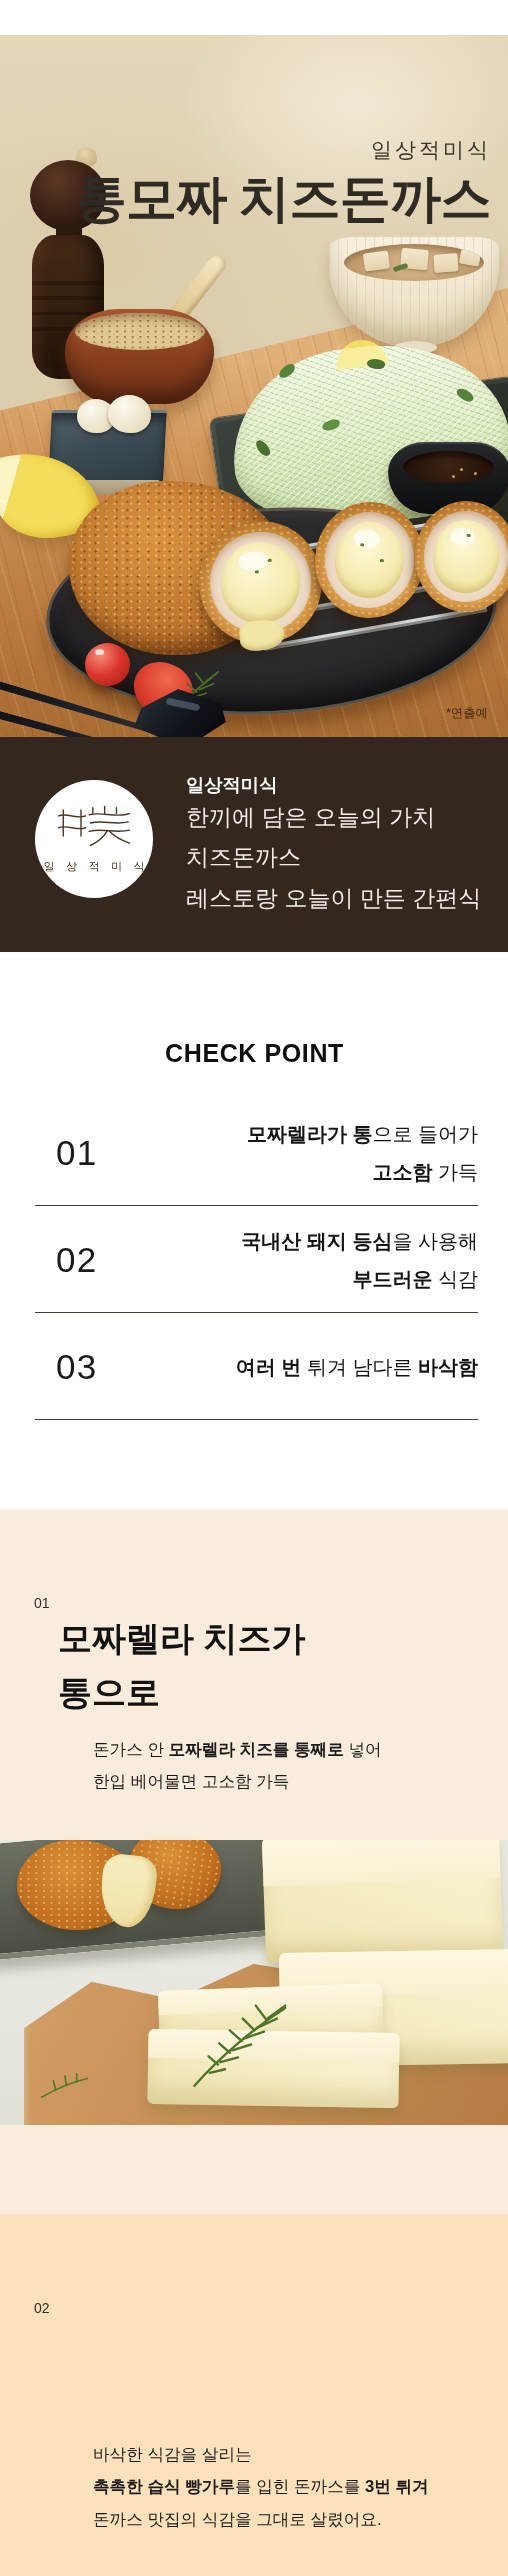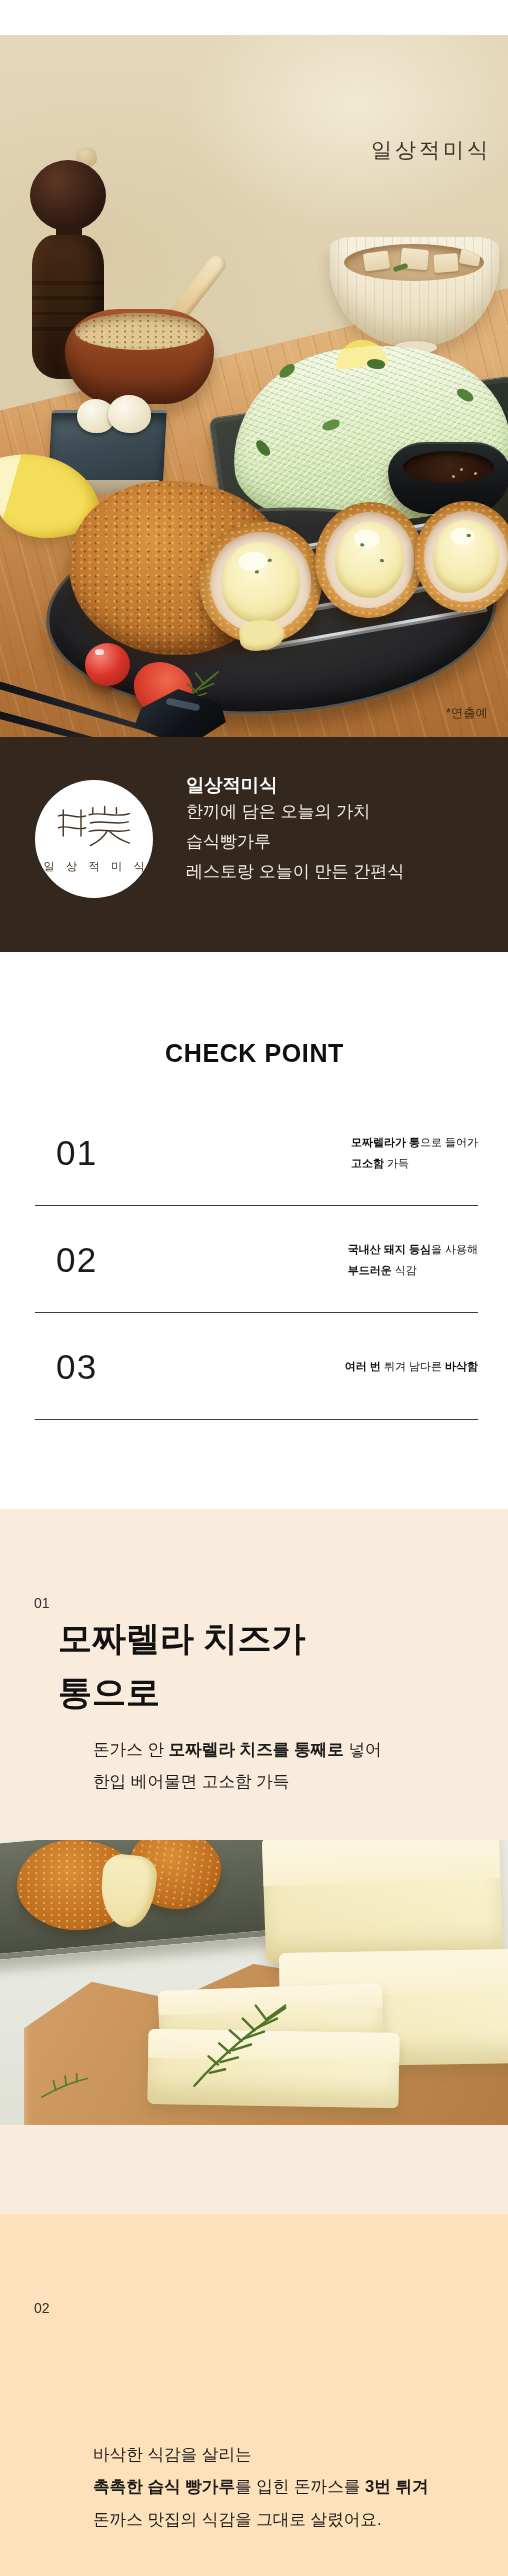--- a/index.html
+++ b/index.html
@@ -162,30 +162,30 @@
     background:linear-gradient(135deg,#2c333b 0%, #10141a 55%, #060809 100%); box-shadow:0 8.3px 8.3px rgba(40,20,5,.5); }
   .chop-rest .sheen { left:32px; top:12px; width:34px; height:7px; border-radius:3.5px; transform:rotate(12deg); background:rgba(150,180,205,.35); }
 
   
   .brand { position:relative; height:215px; background:#33271e; display:flex; }
   .brand-logo { position:absolute; left:35px; top:43px; width:118px; height:118px; border-radius:50%; background:#ffffff;
     display:flex; flex-direction:column; align-items:center; justify-content:center; gap:8.3px; }
   .brand-logo-label { font-size:11.2px; letter-spacing:4.1px; color:#4a3826; white-space:nowrap; text-indent:4.1px; }
   .brand-text { position:absolute; left:186px; top:35px; }
   .brand-heading { font-size:18.3px; font-weight:700; color:#ffffff; }
-  .brand-line { font-size:17px; line-height:1.75; color:#f3eee7; font-weight:400; }
+  .brand-line { font-size:23px; line-height:1.75; color:#f3eee7; font-weight:400; }
   .brand-text .brand-line:first-of-type { margin-top:15.4px; }
 
   
   .checkpoint { position:relative; height:557px; background:#ffffff; }
   .cp-title { padding-top:87px; text-align:center; font-size:25px; font-weight:800; letter-spacing:0.6px; color:#0f0f0f; }
   .cp-rows { margin-top:31px; }
   .cp-row { position:relative; height:107px; display:flex; align-items:center; justify-content:space-between; padding:0 31px 0 56px; }
   .cp-num { font-size:35px; font-weight:400; letter-spacing:1.2px; color:#1b1b1b; }
-  .cp-text { text-align:left; font-size:11px; line-height:1.9; color:#141414; }
+  .cp-text { text-align:right; font-size:20px; line-height:1.9; color:#141414; }
   .cp-divider { position:absolute; left:35px; right:31px; bottom:0; height:1.2px; background:#463a30; }
   .seg-b { font-weight:800; }
 
   
   .feature { position:relative; }
   .feature-01 { height:331px; background:#faecdc; }
   .feature-02 { height:362px; background:#fde1ba; }
   .f-label { position:absolute; left:34px; top:86px; font-size:14px; color:#2e2e2e; }
   .f-heading { position:absolute; left:58px; top:102px; font-size:34px; font-weight:800; line-height:1.6; color:#121212; }
   .f-heading span { display:block; }
@@ -345,20 +345,21 @@
     </div>
 
     <div class="art chop1"></div>
     <div class="art chop2"></div>
     <div class="art chop-rest">
         <div class="sheen"></div>
       </div>
 
     <div class="hero-title-block">
       <div class="hero-brand">일상적미식</div>
+      <div class="hero-title">통모짜 치즈돈까스</div>
     </div>
     <div class="hero-caption">*연출예</div>
   </section>
 
   <section class="brand">
     <div class="brand-logo">
       <span>
         <svg width="78" height="44" viewBox="0 0 132 74" xmlns="http://www.w3.org/2000/svg">
           <g fill="none" stroke="#4a3826" stroke-width="2.4" stroke-linecap="round">
             <path d="M14 10 V54 M44 10 V54"></path>
@@ -370,21 +371,21 @@
             <path d="M58 46 C80 40 104 50 126 44"></path>
             <path d="M88 46 C82 56 72 64 60 70 M92 46 C102 56 114 62 126 66"></path>
           </g>
         </svg>
       </span>
       <span class="brand-logo-label">일 상 적 미 식</span>
     </div>
     <div class="brand-text">
       <div class="brand-heading">일상적미식</div>
       <div class="brand-line">한끼에 담은 오늘의 가치</div>
-      <div class="brand-line">습식빵가루</div>
+      <div class="brand-line">치즈돈까스</div>
       <div class="brand-line">레스토랑 오늘이 만든 간편식</div>
     </div>
   </section>
 
   <section class="checkpoint">
     <div class="cp-title">CHECK POINT</div>
     <div class="cp-rows">
 
       <div class="cp-row">
         <div class="cp-num">01</div>

